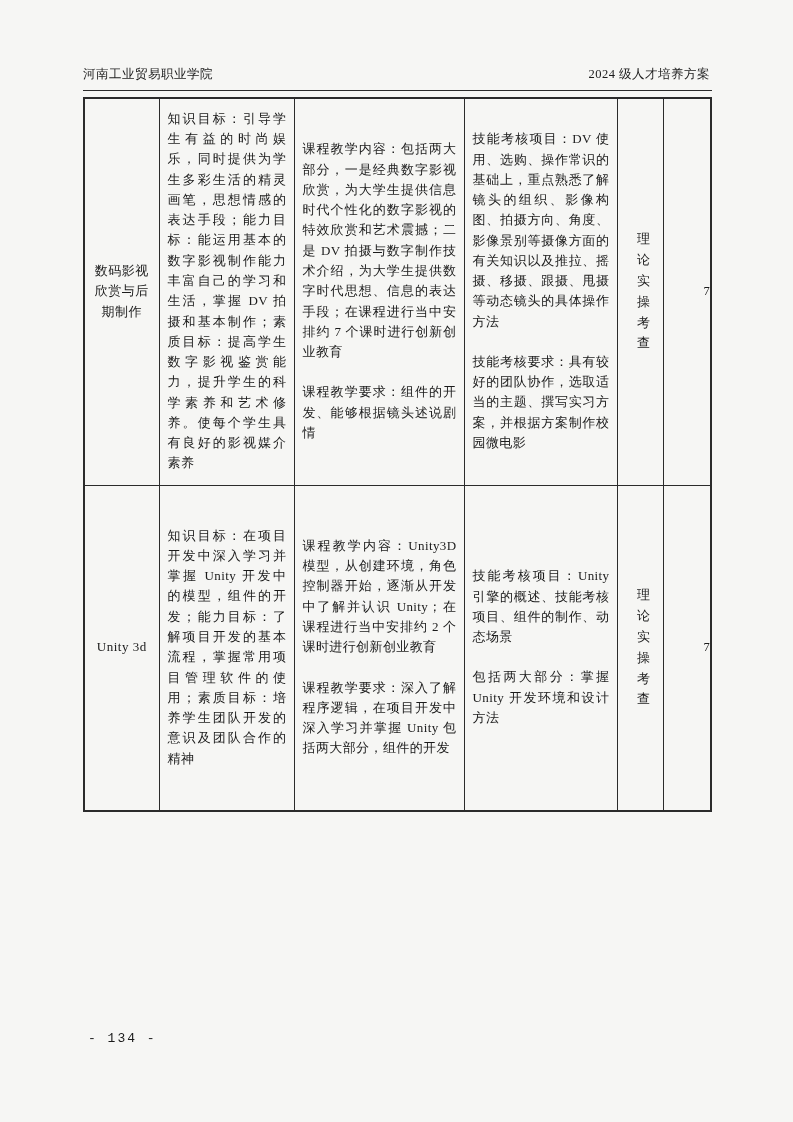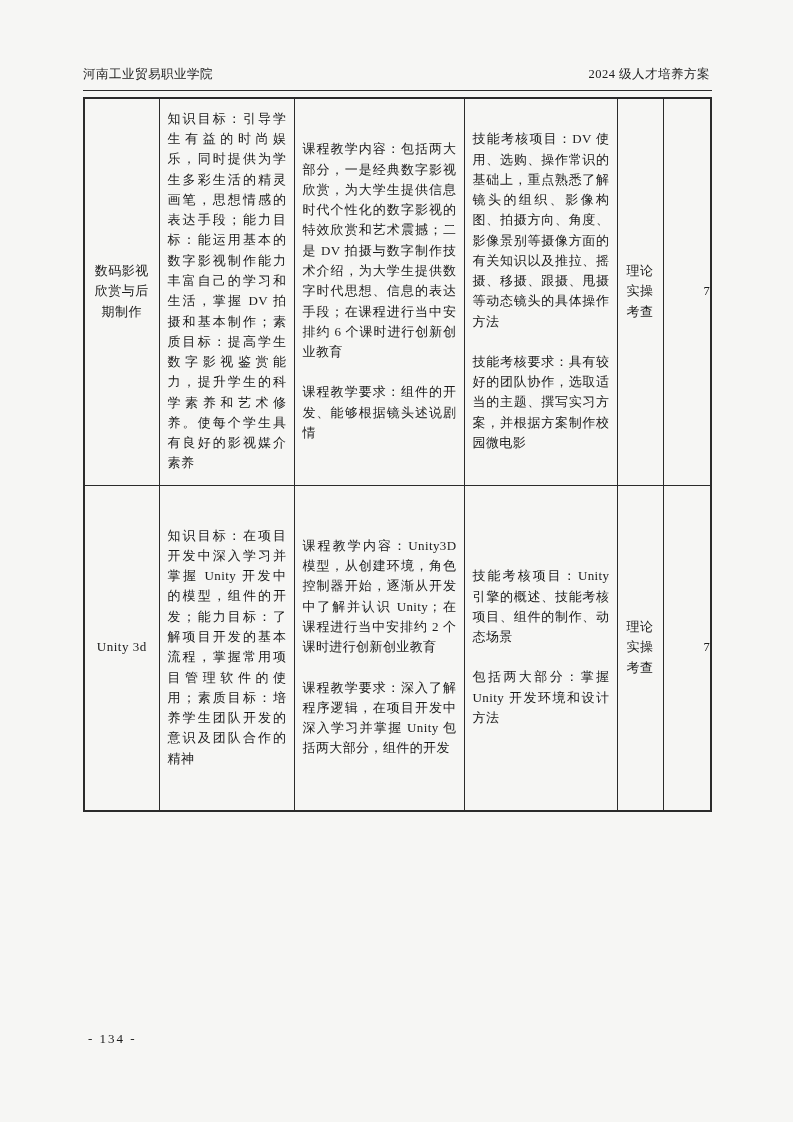--- a/index.html
+++ b/index.html
@@ -53,30 +53,30 @@
   tr.r1 td.cell { vertical-align: top; padding-top: 1px; }
   tr.r2 td.cell, tr.r3 td.cell { vertical-align: middle; }
 
   td.cell p + p { margin-top: 20px; }
 
   td.name-cell {
     font-size: 13px; text-align: center; vertical-align: middle;
     line-height: 1.6; padding: 10px 6px; letter-spacing: 0.5px;
   }
   td.method-cell {
-    font-size: 13px; text-align: center; vertical-align: middle;
-    line-height: 1.6; padding: 2px 2px; letter-spacing: 0.5px;
+    font-size: 13px; text-align: right; vertical-align: middle;
+    line-height: 1.6; padding: 2px 12px; letter-spacing: 0.5px;
   }
   td.hours-cell {
     font-size: 12.5px; text-align: center; vertical-align: middle;
   }
 
   .page-footer {
     position: absolute; top: 1031px; left: 88px;
-    font-size: 13px; letter-spacing: 2px;
+    font-size: 13px; letter-spacing: 2px; font-family: Liberation Mono, monospace;
   }
 </style>
 </head>
 <body>
 
 <div class="page">
 
   <div class="page-header">
     <span>河南工业贸易职业学院</span>
     <span>2024 级人才培养方案</span>
@@ -95,21 +95,21 @@
 
     <tbody>
 
 
     <tr class="r2">
       <td class="name-cell">数码影视欣赏与后期制作</td>
       <td class="cell">
         <p>知识目标：引导学生有益的时尚娱乐，同时提供为学生多彩生活的精灵画笔，思想情感的表达手段；能力目标：能运用基本的数字影视制作能力丰富自己的学习和生活，掌握 DV 拍摄和基本制作；素质目标：提高学生数字影视鉴赏能力，提升学生的科学素养和艺术修养。使每个学生具有良好的影视媒介素养</p>
       </td>
       <td class="cell">
-        <p>课程教学内容：包括两大部分，一是经典数字影视欣赏，为大学生提供信息时代个性化的数字影视的特效欣赏和艺术震撼；二是 DV 拍摄与数字制作技术介绍，为大学生提供数字时代思想、信息的表达手段；在课程进行当中安排约 6 个课时进行创新创业教育</p>
+        <p>课程教学内容：包括两大部分，一是经典数字影视欣赏，为大学生提供信息时代个性化的数字影视的特效欣赏和艺术震撼；二是 DV 拍摄与数字制作技术介绍，为大学生提供数字时代思想、信息的表达手段；在课程进行当中安排约 7 个课时进行创新创业教育</p>
         <p>课程教学要求：组件的开发、能够根据镜头述说剧情</p>
       </td>
       <td class="cell">
         <p>技能考核项目：DV 使用、选购、操作常识的基础上，重点熟悉了解镜头的组织、影像构图、拍摄方向、角度、影像景别等摄像方面的有关知识以及推拉、摇摄、移摄、跟摄、甩摄等动态镜头的具体操作方法</p>
         <p>技能考核要求：具有较好的团队协作，选取适当的主题、撰写实习方案，并根据方案制作校园微电影</p>
       </td>
       <td class="method-cell">
         <div>理论</div>
         <div>实操</div>
         <div>考查</div>

